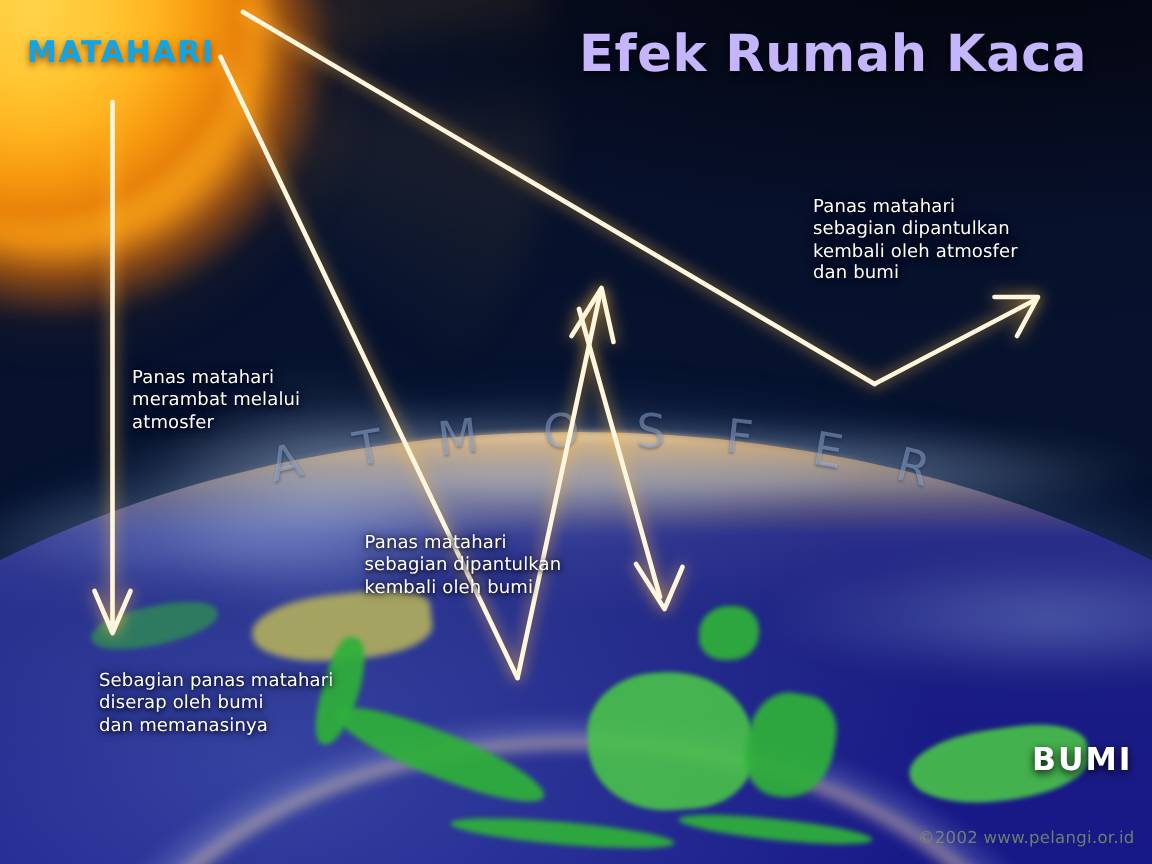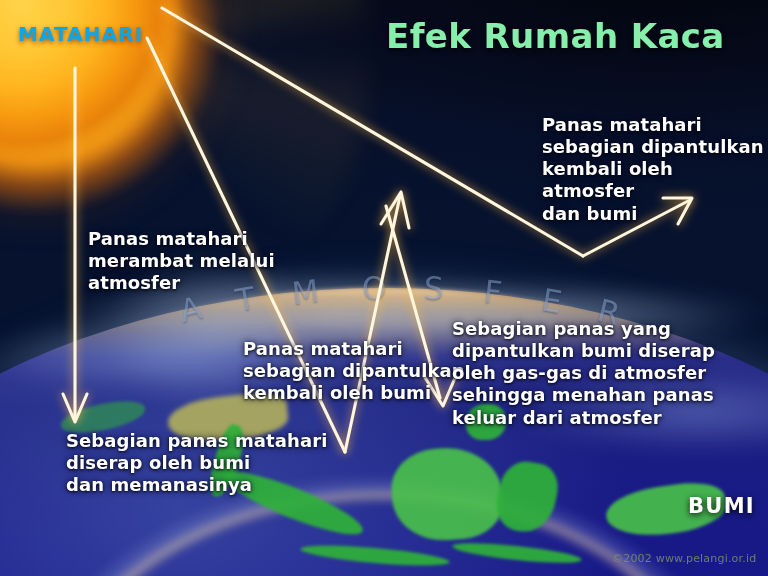--- a/index.html
+++ b/index.html
@@ -140,25 +140,25 @@
       rgba(255,190,60,0) 360deg);
     border-radius:50%;filter:blur(12px);
   }
 
   
   #arrows{position:absolute;left:0;top:0;width:768px;height:576px;}
 
   
   .lbl{position:absolute;color:#fff;line-height:1.23;
        text-shadow:0 1px 3px rgba(0,0,0,.85),0 0 7px rgba(0,10,40,.8);}
-  .body-txt{font-size:18px;font-weight:700;letter-spacing:.1px;}
+  .body-txt{font-size:12px;font-weight:400;letter-spacing:.1px;margin-top:16px;}
 
   #title{
     position:absolute;left:386px;top:16px;
-    font-size:34px;font-weight:700;color:#86efac;letter-spacing:.4px;
+    font-size:34px;font-weight:700;color:#c4b5fd;letter-spacing:.4px;
     text-shadow:0 2px 5px rgba(0,0,0,.75);
   }
   #matahari{
     position:absolute;left:18px;top:22px;
     font-size:20px;font-weight:700;color:#0ea5e9;letter-spacing:1.1px;
     text-shadow:0 2px 5px rgba(140,60,0,.85);
   }
   #bumi{
     position:absolute;left:676px;top:494px;
     font-size:21px;font-weight:700;color:#ffffff;letter-spacing:1.3px;
@@ -267,16 +267,15 @@
   </svg>
 
   <div id="title">Efek Rumah Kaca</div>
   <div id="matahari">MATAHARI</div>
   <div id="bumi">BUMI</div>
   <div id="copyright">©2002 www.pelangi.or.id</div>
 
   <div class="lbl body-txt" id="t-left">Panas matahari<br>merambat melalui<br>atmosfer</div>
   <div class="lbl body-txt" id="t-botleft">Sebagian panas matahari<br>diserap oleh bumi<br>dan memanasinya</div>
   <div class="lbl body-txt" id="t-mid">Panas matahari<br>sebagian dipantulkan<br>kembali oleh bumi</div>
-  <div class="lbl body-txt" id="t-right">Sebagian panas yang<br>dipantulkan bumi diserap<br>oleh gas-gas di atmosfer<br>sehingga menahan panas<br>keluar dari atmosfer</div>
   <div class="lbl body-txt" id="t-topright">Panas matahari<br>sebagian dipantulkan<br>kembali oleh atmosfer<br>dan bumi</div>
 
 </div>
 
 </body></html>

